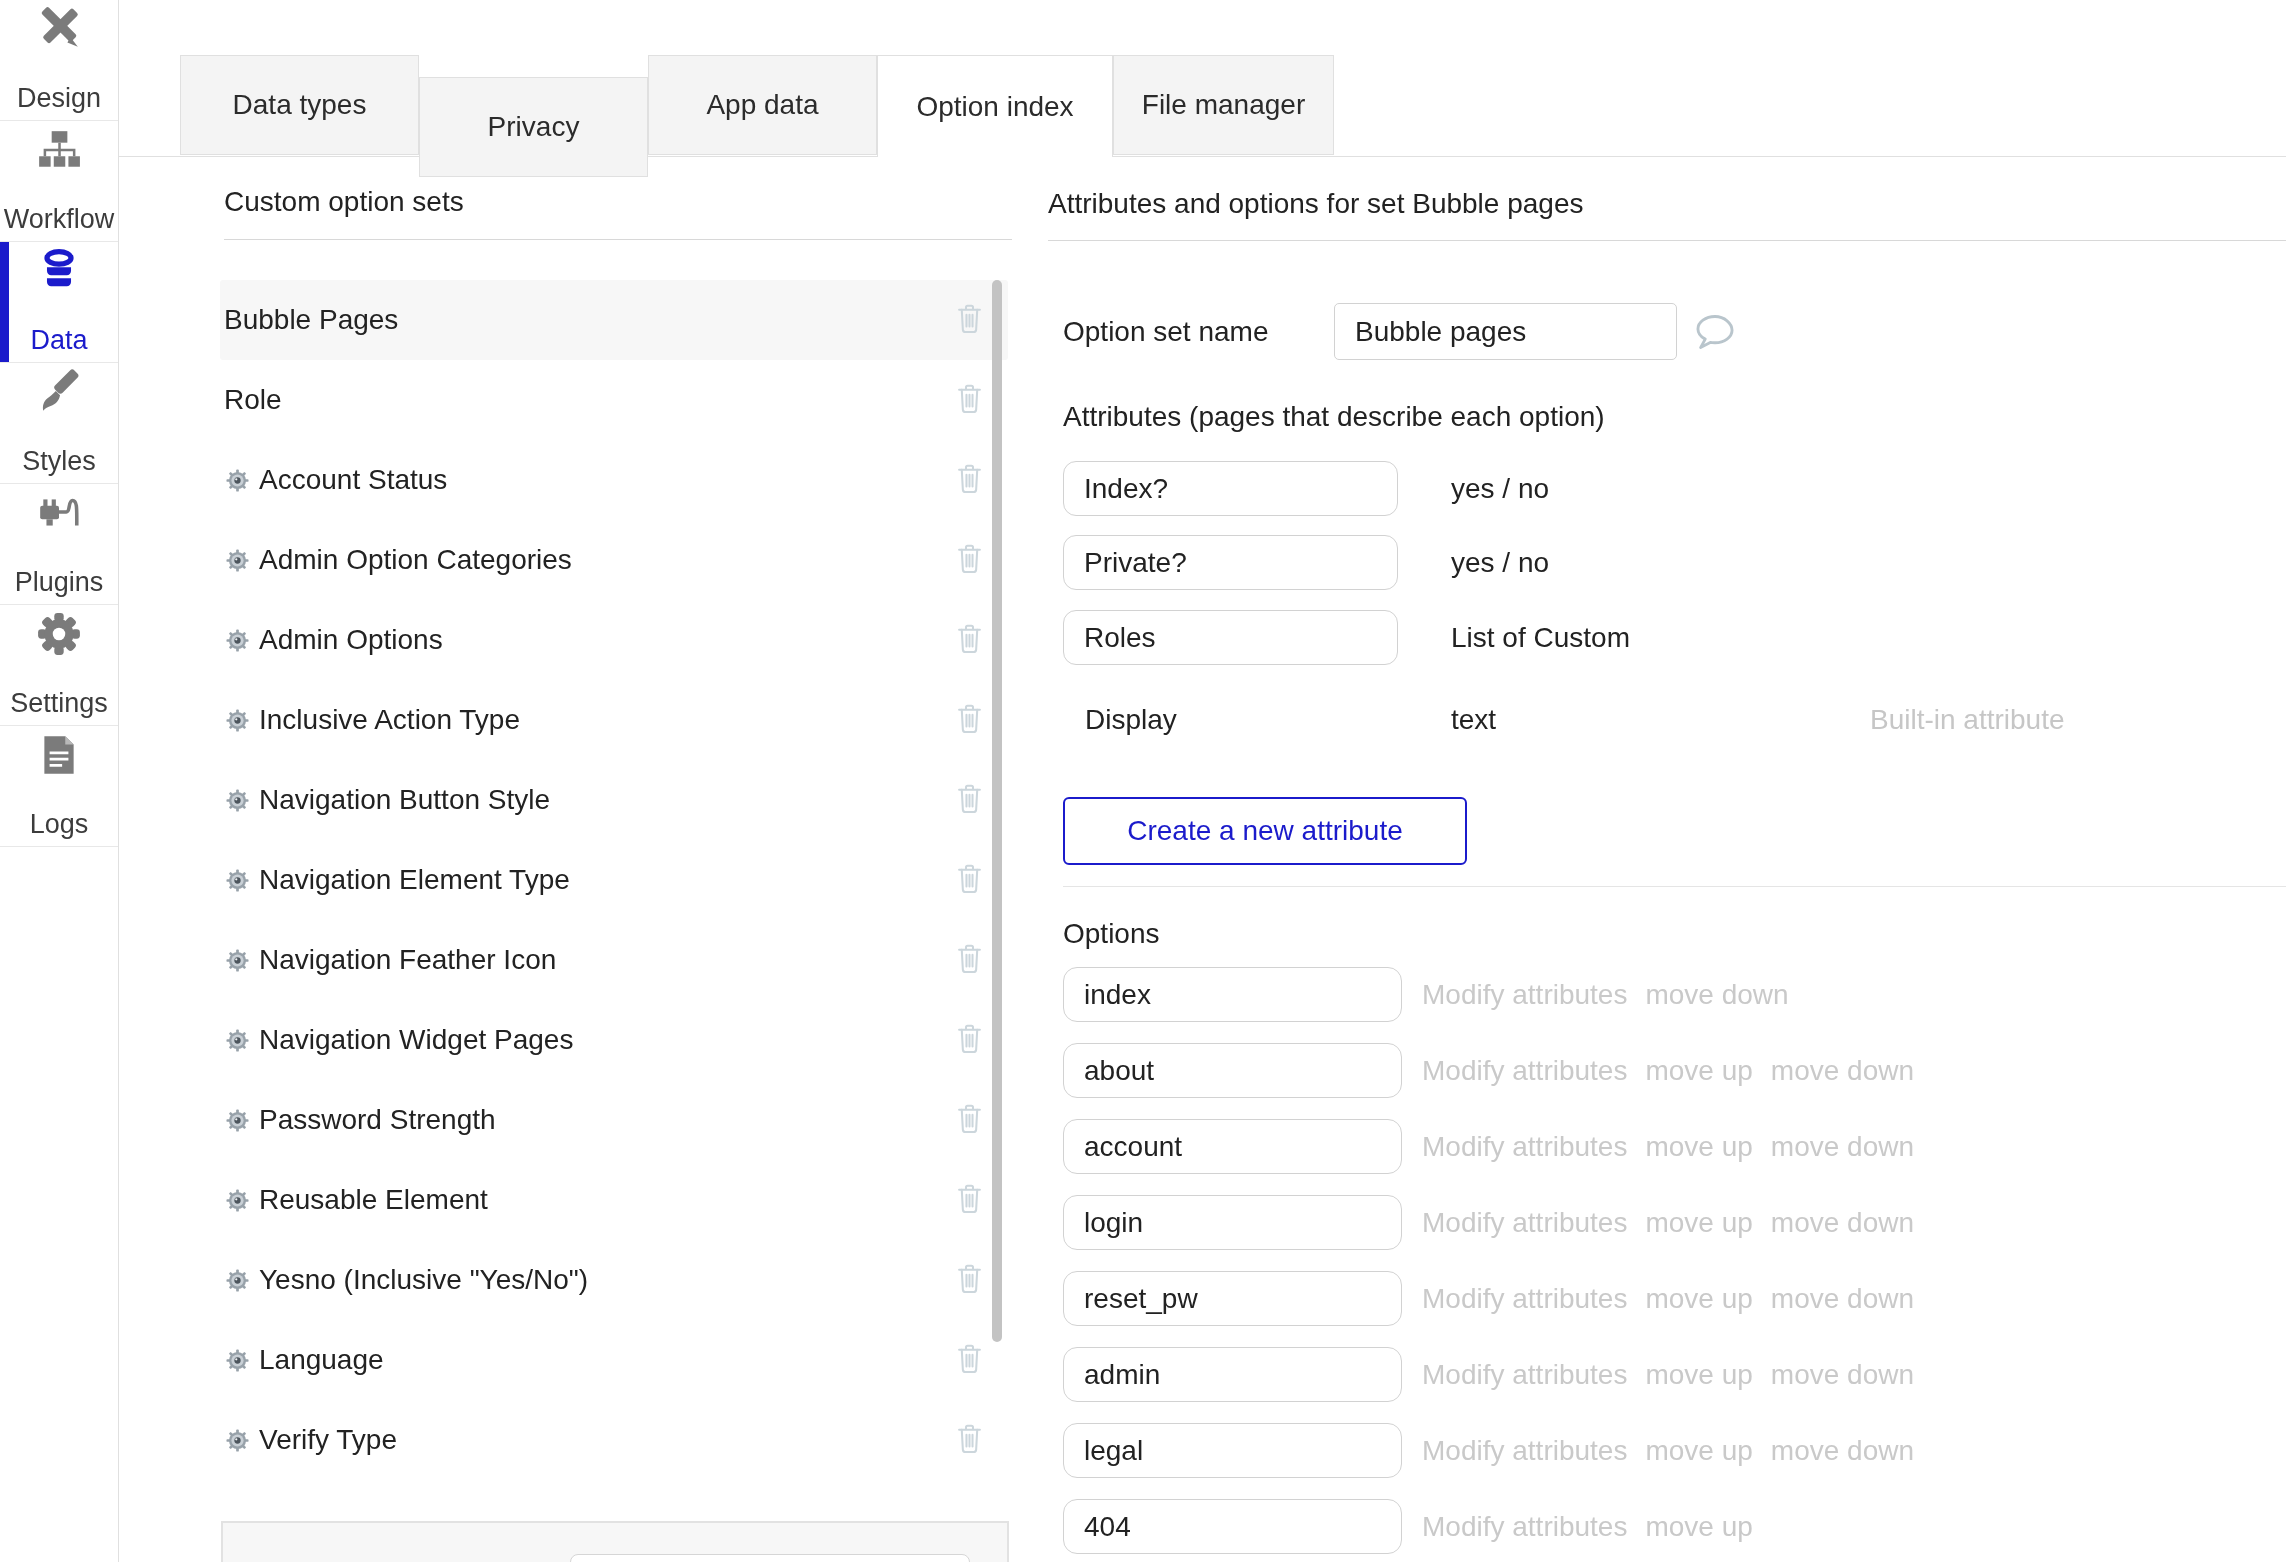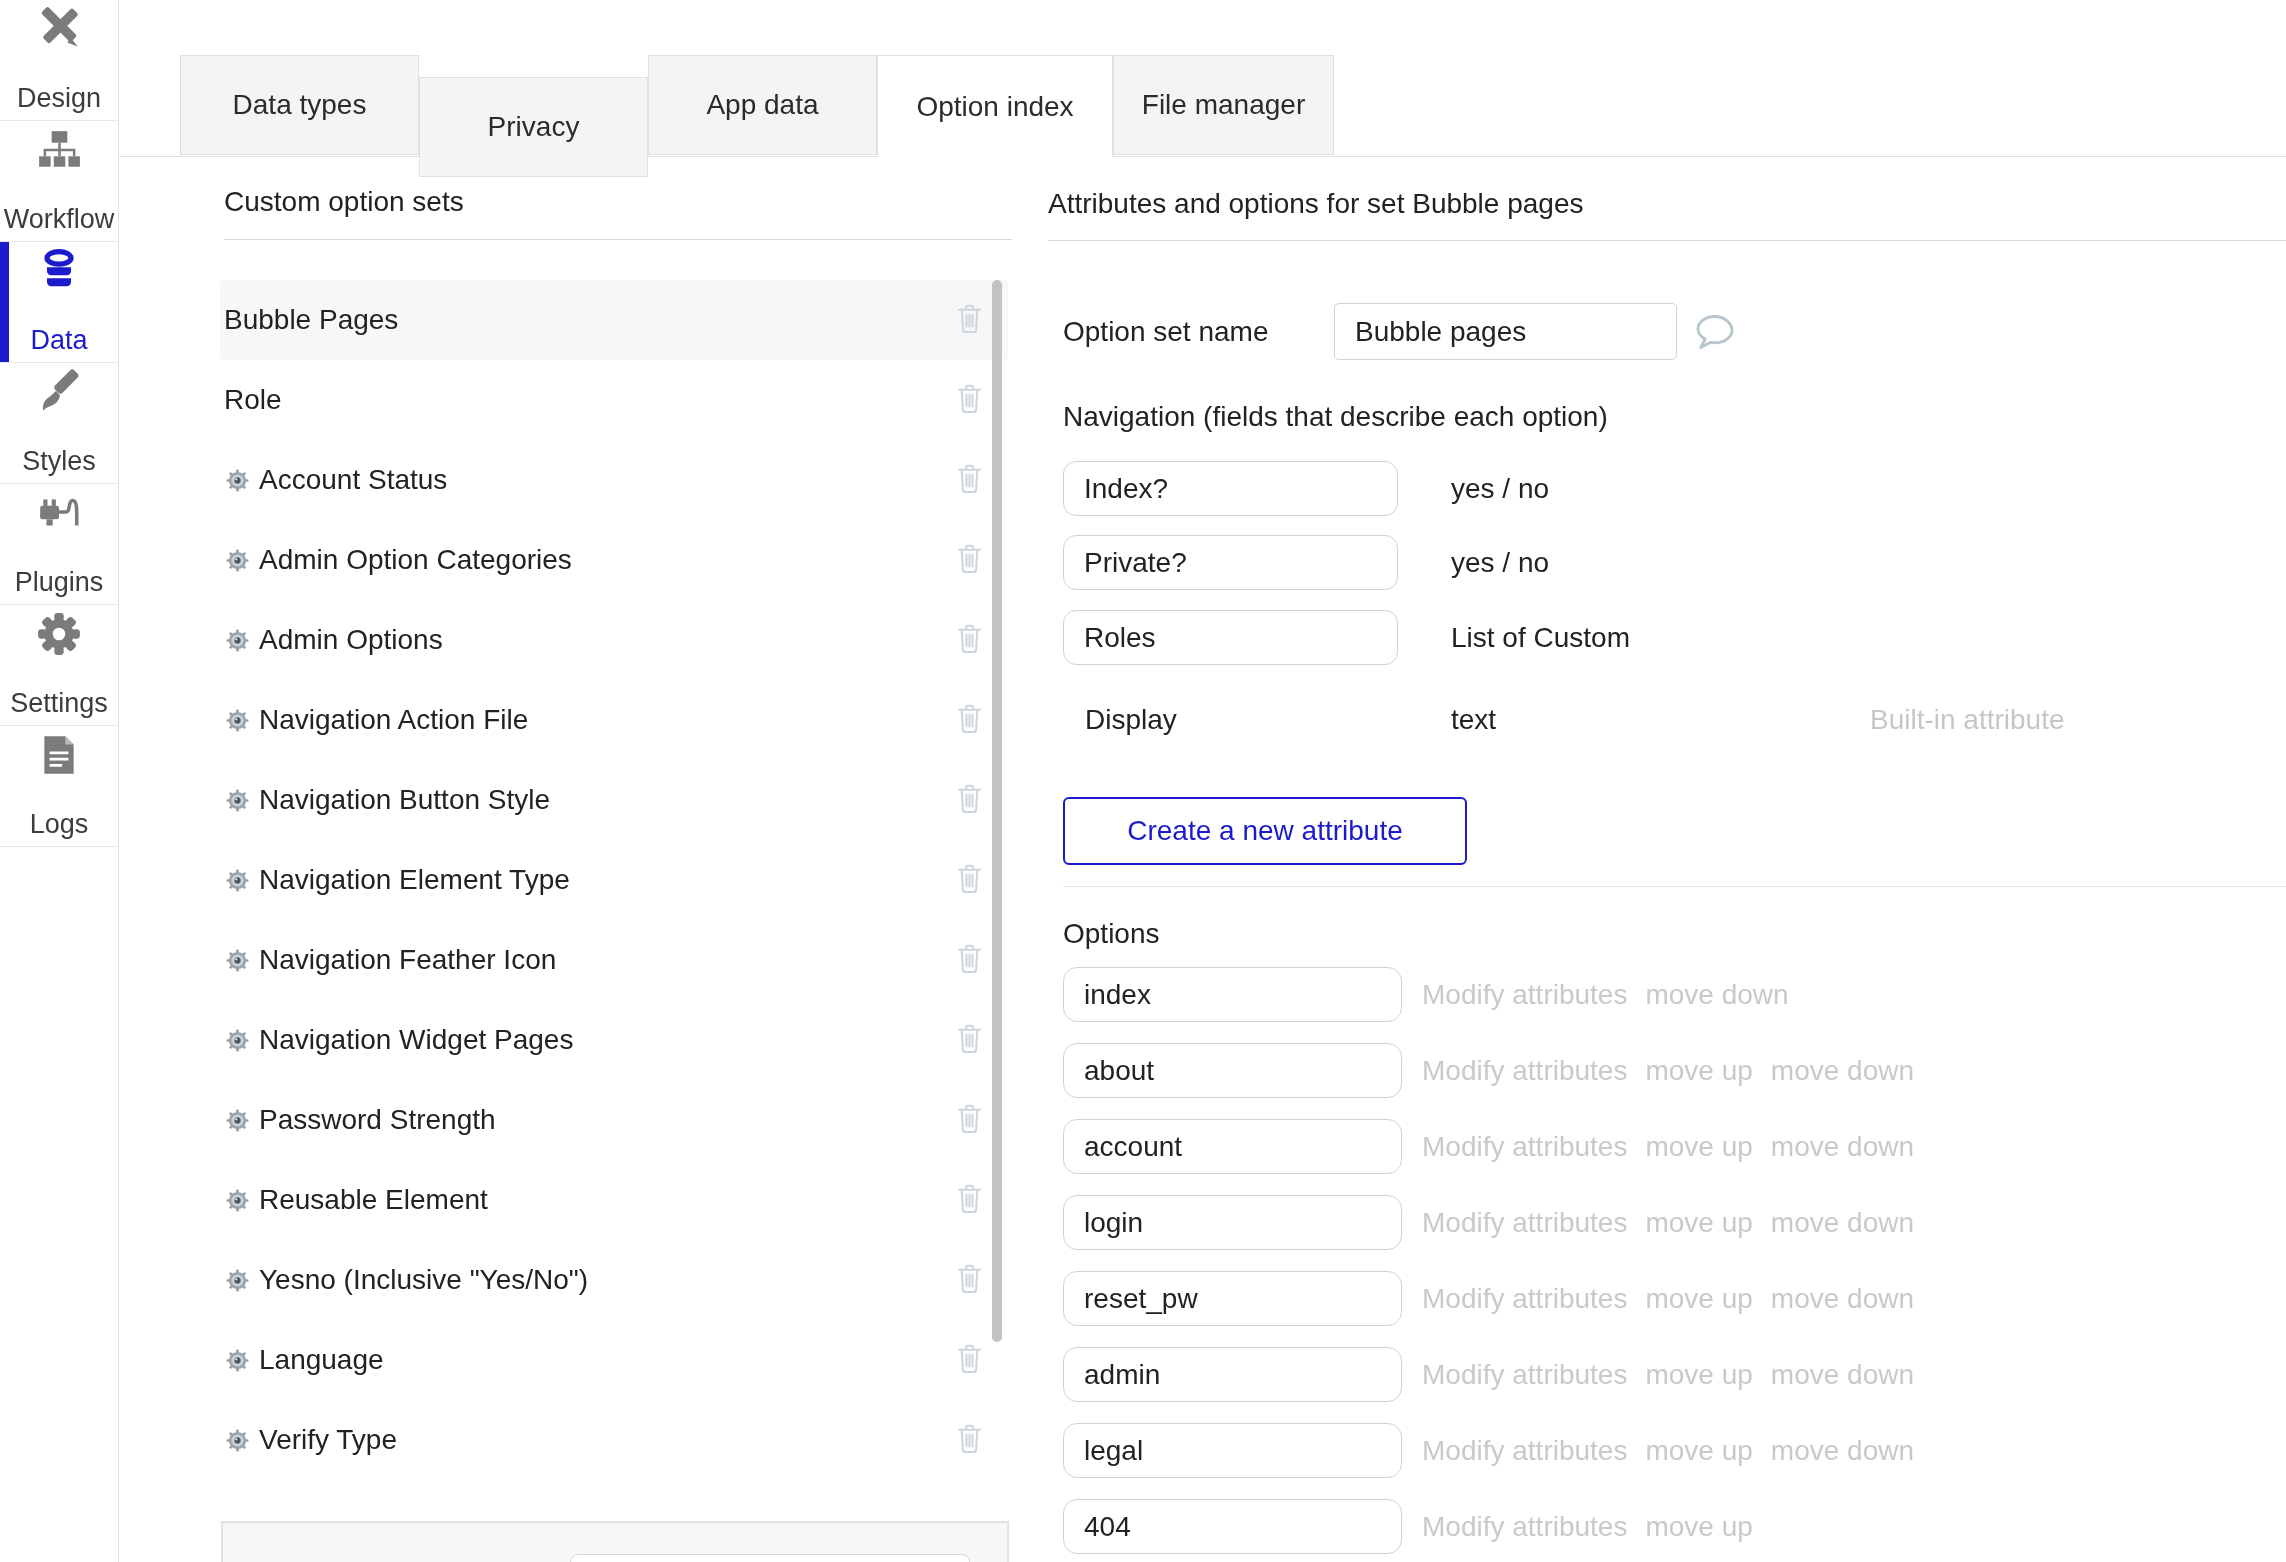--- a/index.html
+++ b/index.html
@@ -262,21 +262,21 @@
           <rect x="10.8" y="2.1999999999999997" width="2.4" height="3.4" rx="0.7999999999999999" transform="rotate(135 12 12)" fill="#98a2aa"></rect>
           <rect x="10.8" y="2.1999999999999997" width="2.4" height="3.4" rx="0.7999999999999999" transform="rotate(180 12 12)" fill="#98a2aa"></rect>
           <rect x="10.8" y="2.1999999999999997" width="2.4" height="3.4" rx="0.7999999999999999" transform="rotate(225 12 12)" fill="#98a2aa"></rect>
           <rect x="10.8" y="2.1999999999999997" width="2.4" height="3.4" rx="0.7999999999999999" transform="rotate(270 12 12)" fill="#98a2aa"></rect>
           <rect x="10.8" y="2.1999999999999997" width="2.4" height="3.4" rx="0.7999999999999999" transform="rotate(315 12 12)" fill="#98a2aa"></rect>
           <circle cx="12" cy="12" r="7.6" fill="#98a2aa"></circle>
    <circle cx="12" cy="12" r="5.4" fill="#c9d0d6"></circle>
           <circle cx="12" cy="12" r="2.8" fill="#4d565e"></circle>
    <circle cx="10.9" cy="10.9" r="1" fill="#eef1f3"></circle>
         </svg></span>
-      <span class="os-label">Navigation Action File</span>
+      <span class="os-label">Inclusive Action Type</span>
       <span class="trash"><svg width="29" height="33" viewBox="0 0 24 27" fill="none" stroke="#ccd6dc" stroke-width="1.7" stroke-linecap="round" stroke-linejoin="round">
    <path d="M9.1 6.3V4.7a1.3 1.3 0 011.3-1.3h3.2a1.3 1.3 0 011.3 1.3v1.6"></path>
    <path d="M3.4 6.6h17.2"></path>
    <path d="M5.6 6.6l.9 16.5a2.1 2.1 0 002.1 2h6.8a2.1 2.1 0 002.1-2l.9-16.5"></path>
    <path d="M9.5 10.8v9.8M12 10.8v9.8M14.5 10.8v9.8"></path>
         </svg></span>
     </div>
     <div class="os-row">
       <span class="gear"><svg width="27" height="27" viewBox="0 0 24 24">
    <rect x="10.8" y="2.1999999999999997" width="2.4" height="3.4" rx="0.7999999999999999" transform="rotate(0 12 12)" fill="#98a2aa"></rect>
@@ -494,21 +494,21 @@
 <div class="rule" style="left:1048px;top:240px;right:0;width:1238px;"></div>
 
 <div class="name-label">Option set name</div>
 <input class="name-input" id="nameInput" value="Bubble pages" style="">
 <span class="comment">
   <svg width="46" height="46" viewBox="0 0 24 24" fill="none" stroke="#b9c5cc" stroke-width="1.5" stroke-linejoin="round">
     <path d="M12 3.4c-4.9 0-8.9 2.9-8.9 6.5 0 2.2 1.5 4.1 3.8 5.3l-2.4 4.4 5-2.7c.8.2 1.6.2 2.5.2 4.9 0 8.9-2.9 8.9-6.5s-4-7.2-8.9-7.2z"></path>
   </svg>
 </span>
 
-<div class="attrs-heading">Navigation (fields that describe each option)</div>
+<div class="attrs-heading">Attributes (pages that describe each option)</div>
 <div class="attr-rows" id="attrRows">
     <div class="attr-row" style="margin-bottom: 19px;">
       <input class="attr-input" value="Index?" style="">
       <span class="attr-type">yes / no</span>
     </div>
     <div class="attr-row" style="margin-bottom: 20px;">
       <input class="attr-input" value="Private?" style="">
       <span class="attr-type">yes / no</span>
     </div>
     <div class="attr-row" style="margin-bottom: 27px;">

